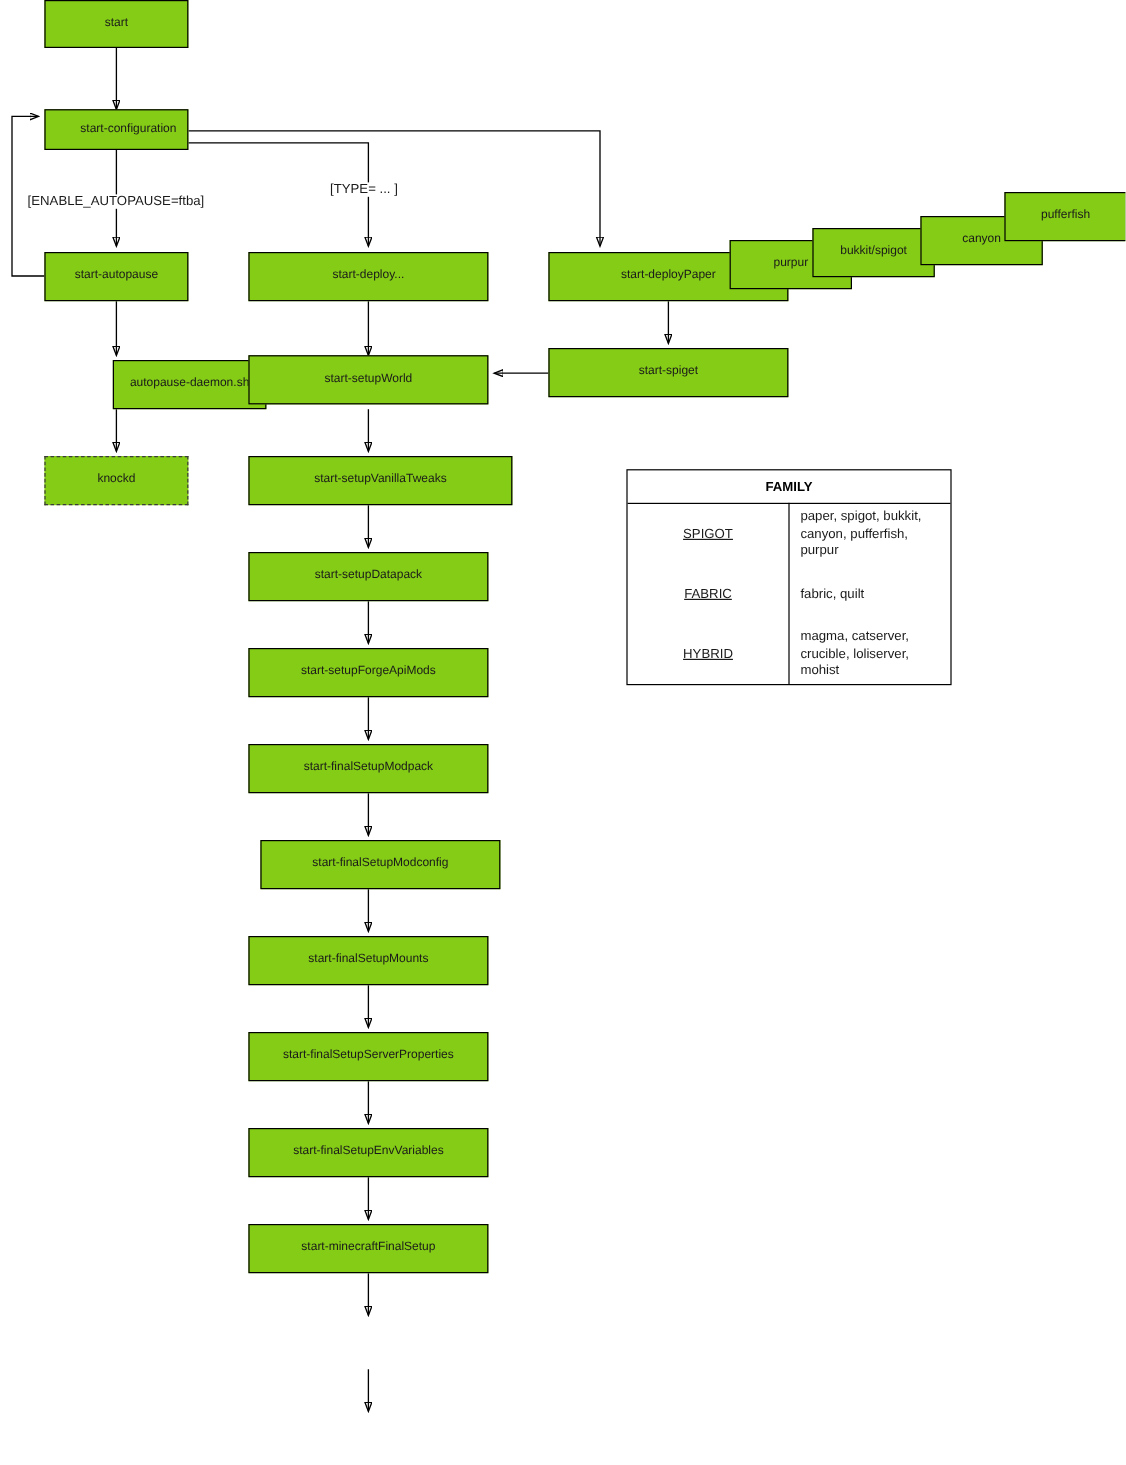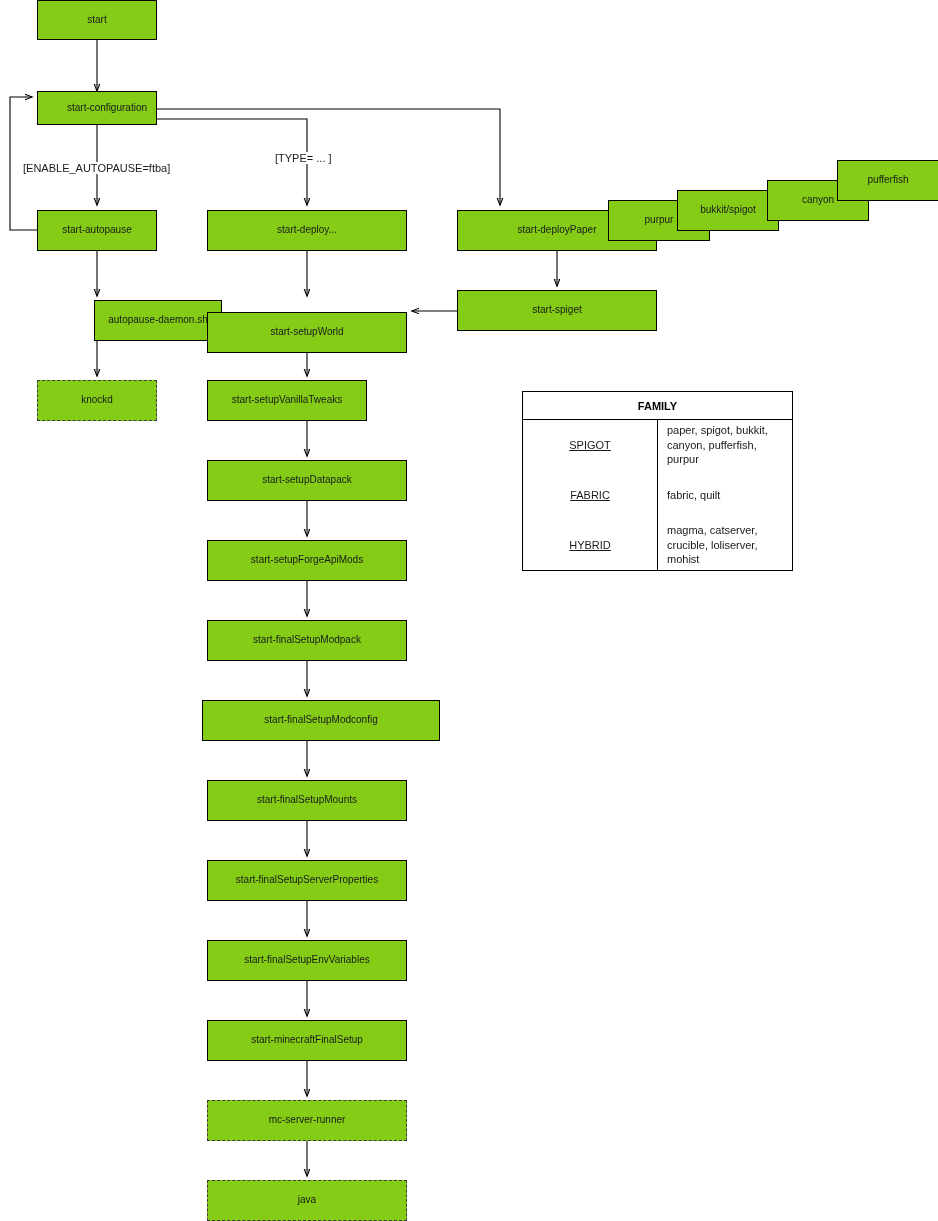--- a/index.html
+++ b/index.html
@@ -168,43 +168,41 @@
   <div class="node" style="left:37px; top:91px; width:120px; height:34px;padding-left:20px;">start-configuration</div>
 
   <div class="node" style="left:37px; top:210px; width:120px; height:41px;">start-autopause</div>
 
   <div class="node" style="left:46px; top:300px; width:128px; height:41px;margin-left:48px;">autopause-daemon.sh</div>
 
   <div class="node" style="left:207px; top:210px; width:200px; height:41px;">start-deploy...</div>
 
   <div class="node dashed" style="left:37px; top:380px; width:120px; height:41px;">knockd</div>
 
-  <div class="node" style="left:207px; top:312px; width:200px; height:41px;">start-setupWorld</div>
-
-  <div class="node" style="left:207px; top:380px; width:160px; height:41px;">start-setupVanillaTweaks</div>
+  <div class="node" style="left:207px; top:296px; width:200px; height:41px;">start-setupWorld</div>
+
+  <div class="node" style="left:207px; top:380px; width:220px; height:41px;">start-setupVanillaTweaks</div>
 
   <div class="node" style="left:207px; top:460px; width:200px; height:41px;">start-setupDatapack</div>
 
   <div class="node" style="left:207px; top:540px; width:200px; height:41px;">start-setupForgeApiMods</div>
 
   <div class="node" style="left:207px; top:620px; width:200px; height:41px;">start-finalSetupModpack</div>
 
-  <div class="node" style="left:202px; top:700px; width:238px; height:41px;">start-finalSetupModconfig</div>
+  <div class="node" style="left:217px; top:700px; width:200px; height:41px;">start-finalSetupModconfig</div>
 
   <div class="node" style="left:207px; top:780px; width:200px; height:41px;">start-finalSetupMounts</div>
 
   <div class="node" style="left:207px; top:860px; width:200px; height:41px;">start-finalSetupServerProperties</div>
 
   <div class="node" style="left:207px; top:940px; width:200px; height:41px;">start-finalSetupEnvVariables</div>
 
   <div class="node" style="left:207px; top:1020px; width:200px; height:41px;">start-minecraftFinalSetup</div>
 
-  <div class="node dashed" style="left:207px; top:1100px; width:200px; height:41px;">mc-server-runner</div>
-
-  <div class="node dashed" style="left:207px; top:1180px; width:200px; height:41px;">java</div>
+
 
   <div class="node" style="left:457px; top:210px; width:200px; height:41px;">start-deployPaper</div>
 
   <div class="node" style="left:457px; top:290px; width:200px; height:41px;">start-spiget</div>
 
   <div class="node stack" style="left:608px; top:200px; width:102px; height:41px; z-index:8;">purpur</div>
 
   <div class="node stack" style="left:677px; top:190px; width:102px; height:41px; z-index:9;">bukkit/spigot</div>
 
   <div class="node stack" style="left:767px; top:180px; width:102px; height:41px; z-index:10;">canyon</div>

